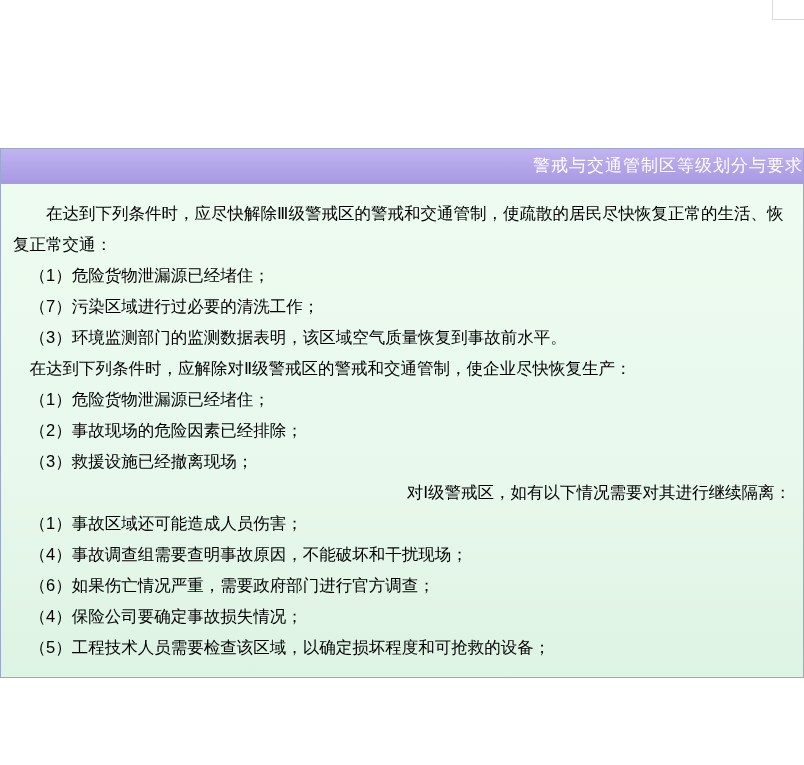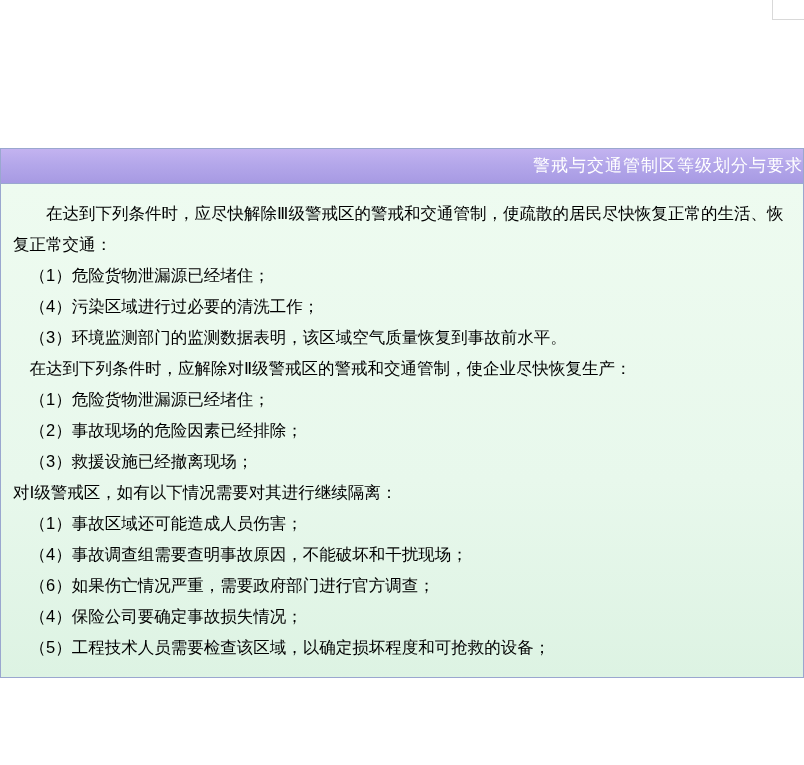--- a/index.html
+++ b/index.html
@@ -61,35 +61,36 @@
     white-space: pre-wrap;
   }
   .line.indent2 {
     text-indent: 2em;
   }
   .line.indent1 {
     text-indent: 1em;
   }
   .line.indent0 {
     text-indent: 0;
+    text-align: right;
   }
 </style>
 </head>
 <body>
 
 <div class="page">
 
   <div class="corner-box"></div>
 
   <div class="panel">
     <div class="panel-title">警戒与交通管制区等级划分与要求</div>
     <div class="panel-body">
       <div class="line indent2">在达到下列条件时，应尽快解除Ⅲ级警戒区的警戒和交通管制，使疏散的居民尽快恢复正常的生活、恢复正常交通：</div>
       <div class="line indent1">（1）危险货物泄漏源已经堵住；</div>
-      <div class="line indent1">（4）污染区域进行过必要的清洗工作；</div>
+      <div class="line indent1">（7）污染区域进行过必要的清洗工作；</div>
       <div class="line indent1">（3）环境监测部门的监测数据表明，该区域空气质量恢复到事故前水平。</div>
       <div class="line indent1">在达到下列条件时，应解除对Ⅱ级警戒区的警戒和交通管制，使企业尽快恢复生产：</div>
       <div class="line indent1">（1）危险货物泄漏源已经堵住；</div>
       <div class="line indent1">（2）事故现场的危险因素已经排除；</div>
       <div class="line indent1">（3）救援设施已经撤离现场；</div>
       <div class="line indent0">对Ⅰ级警戒区，如有以下情况需要对其进行继续隔离：</div>
       <div class="line indent1">（1）事故区域还可能造成人员伤害；</div>
       <div class="line indent1">（4）事故调查组需要查明事故原因，不能破坏和干扰现场；</div>
       <div class="line indent1">（6）如果伤亡情况严重，需要政府部门进行官方调查；</div>
       <div class="line indent1">（4）保险公司要确定事故损失情况；</div>

